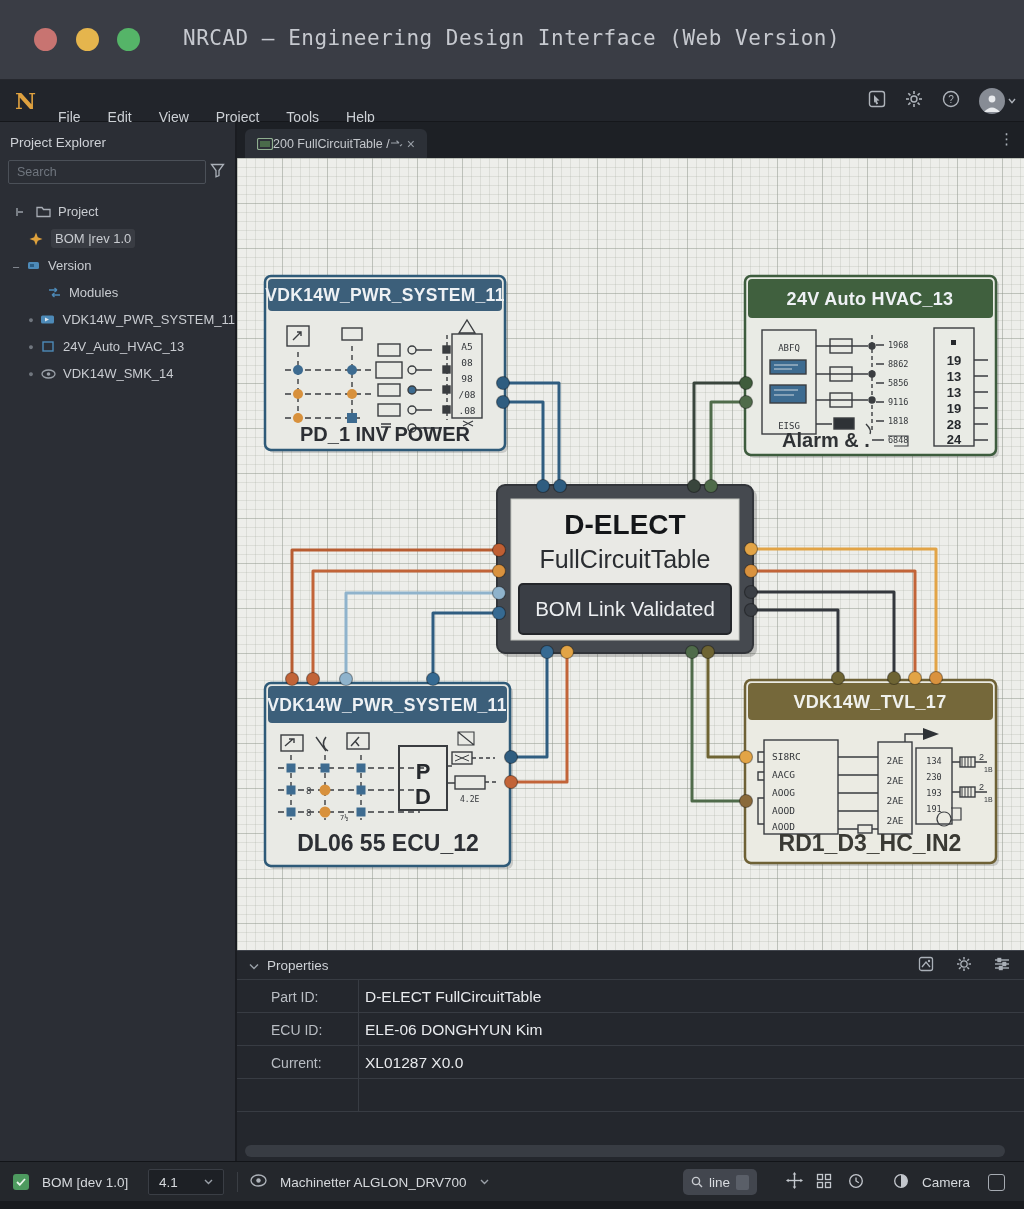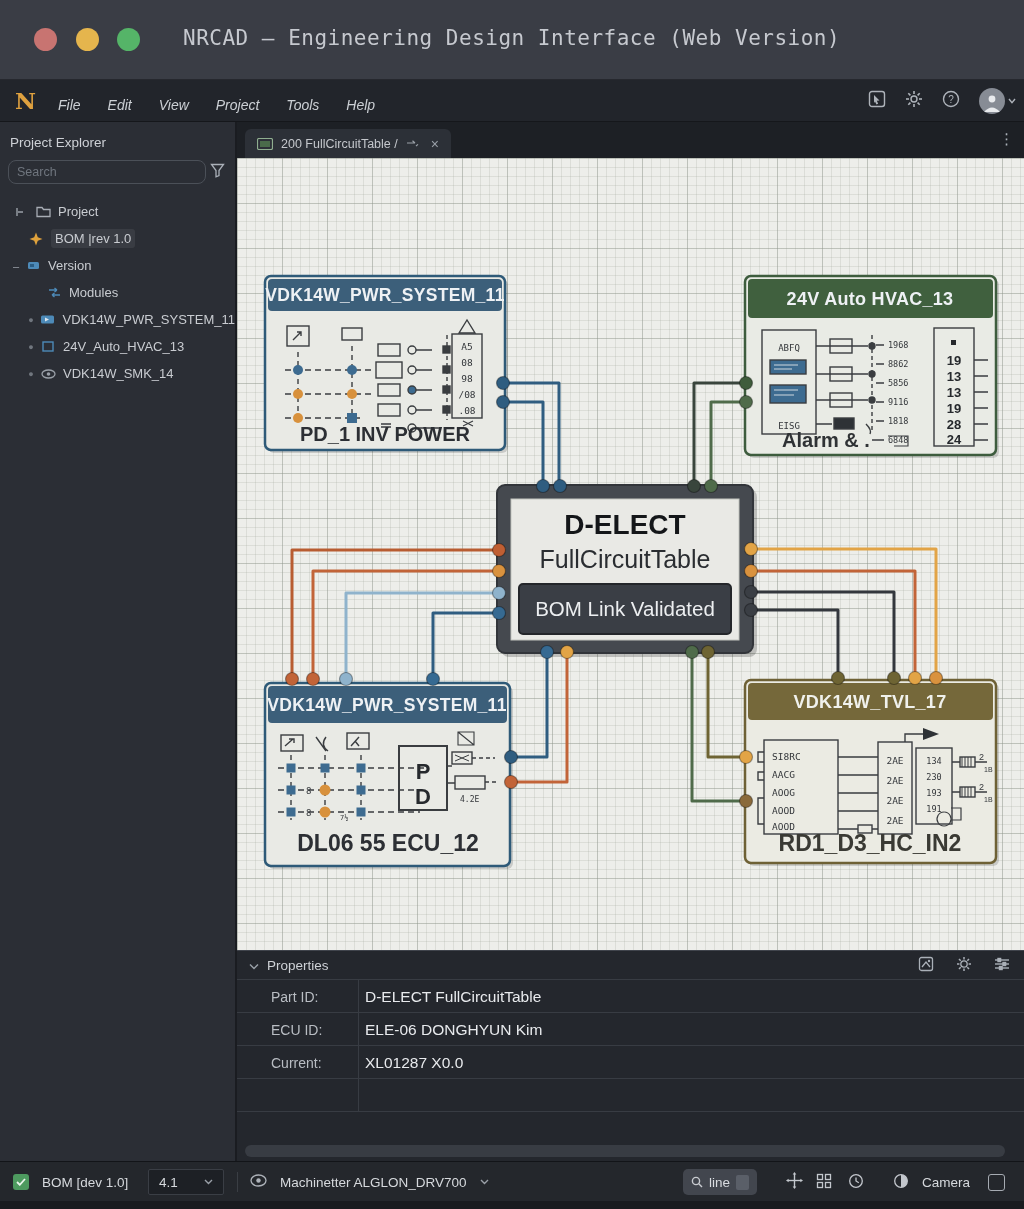--- a/index.html
+++ b/index.html
@@ -12,40 +12,40 @@
   
   .titlebar { position:absolute; left:0; top:0; width:1024px; height:80px; background:#3a3d45; border-bottom:1px solid #26282e; }
   .light { position:absolute; top:28px; width:23px; height:23px; border-radius:50%; }
   .light.red { left:34px; background:#c87471; }
   .light.yellow { left:76px; background:#e5b54d; }
   .light.green { left:117px; background:#55b468; }
   .title-text { position:absolute; left:183px; top:26px; font-family:"DejaVu Sans Mono", monospace; font-size:21px; color:#c6c9cf; letter-spacing:.5px; white-space:nowrap; }
   
   .menubar { position:absolute; left:0; top:80px; width:1024px; height:42px; background:#22252b; border-bottom:1px solid #15171b; }
   .logo { position:absolute; left:15px; top:7px; color:#dfa13f; font-family:"DejaVu Serif", serif; font-size:23px; font-weight:bold; }
-  .menu-items { position:absolute; left:58px; top:4px; height:42px; display:flex; align-items:center; gap:27px;font-style:italic; }
+  .menu-items { position:absolute; left:58px; top:16px; height:42px; display:flex; align-items:center; gap:27px; }
   .menu-item { color:#ccd0d5; font-size:14px; cursor:default; }
   .menu-icons { position:absolute; right:8px; top:0; height:42px; display:flex; align-items:center; gap:19px; color:#aeb3ba; }
   .avatar { width:26px; height:26px; border-radius:50%; background:#878c95; position:relative; overflow:hidden; }
   .avatar svg { position:absolute; left:3px; top:4px; }
   
   .sidebar { position:absolute; left:0; top:122px; width:237px; height:1039px; background:#2b2e35; border-right:2px solid #1a1c21; }
   .sb-title { position:absolute; left:10px; top:13px; font-size:13.5px; color:#ced1d6; }
-  .sb-search { position:absolute; left:8px; top:38px; width:198px; height:24px; background:transparent; border:1px solid #4b5058; border-radius:8px; color:#f0abfc; font-size:12.5px; padding:0 8px; outline:none; font-family:"Liberation Sans",sans-serif; }
+  .sb-search { position:absolute; left:8px; top:38px; width:198px; height:24px; background:transparent; border:1px solid #4b5058; border-radius:2px; color:#f0abfc; font-size:12.5px; padding:0 8px; outline:none; font-family:"Liberation Sans",sans-serif; }
   .sb-search::placeholder { color:#6f757e; }
   .sb-filter { position:absolute; right:10px; top:41px; color:#aab0b8; }
   .tree { position:absolute; left:0; top:76px; width:235px; }
   .tree-row { height:27px; display:flex; align-items:center; color:#c9ccd1; font-size:13px; white-space:nowrap; }
   .tree-row .ticon { display:inline-flex; width:16px; justify-content:center; margin-right:7px; }
   .tree-row .bullet { color:#70767e; font-size:9px; width:10px; display:inline-block; text-align:center; margin-right:4px; }
   .tree-row.selected .lbl { background:rgba(255,255,255,.07); padding:2px 4px; border-radius:3px; }
   
   .workspace { position:absolute; left:237px; top:122px; width:787px; height:1039px; background:#1d2025; }
   .tabbar { position:absolute; left:0; top:0; width:787px; height:36px; background:#1d2025; }
-  .tab { position:absolute; left:8px; top:7px; height:29px; background:#2c3037; border-radius:6px 6px 0 0; display:flex; align-items:center; gap:8px; padding:0 12px; color:#c4c7cc; font-size:12.5px;text-align:center; }
+  .tab { position:absolute; left:8px; top:7px; height:29px; background:#2c3037; border-radius:6px 6px 0 0; display:flex; align-items:center; gap:0; padding:0 12px; color:#c4c7cc; font-size:12.5px;text-align:center; }
   .tab-close { color:#9aa0a8; font-size:14px; margin-left:4px; }
   .tab-ellipsis { position:absolute; right:10px; top:8px; color:#aab0b8; font-size:15px; letter-spacing:0; }
   
   .canvas { position:absolute; left:0; top:36px; width:787px; height:792px;
     background-color:#edeeea;
     background-image:
       linear-gradient(to right, rgba(140,148,138,.38) 1px, transparent 1px),
       linear-gradient(to bottom, rgba(140,148,138,.38) 1px, transparent 1px),
       linear-gradient(to right, rgba(165,172,162,.25) 1px, transparent 1px),
       linear-gradient(to bottom, rgba(165,172,162,.25) 1px, transparent 1px);

